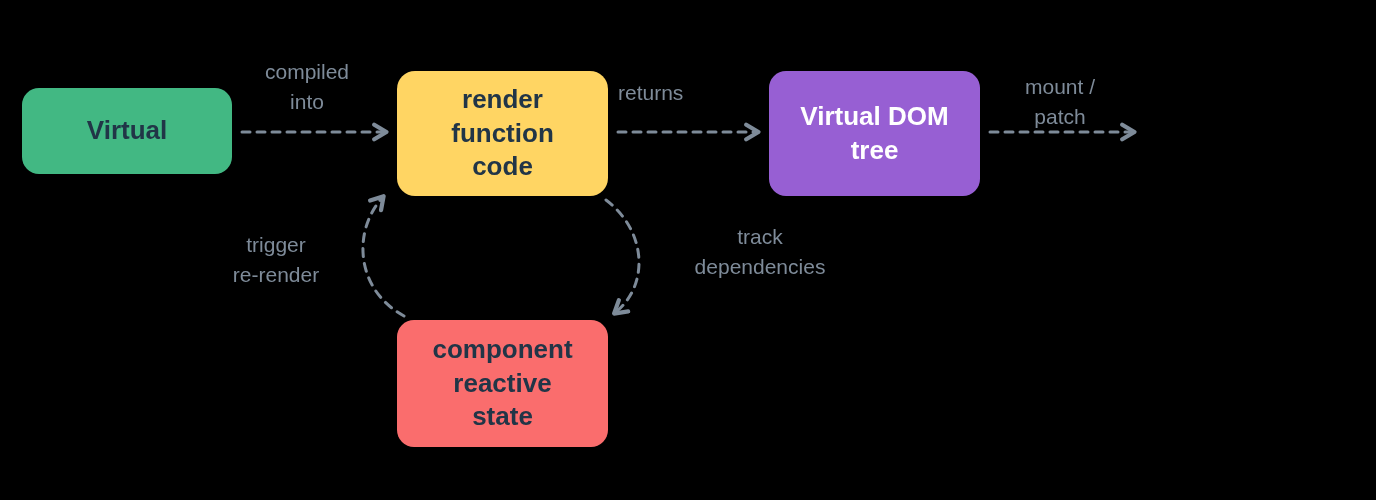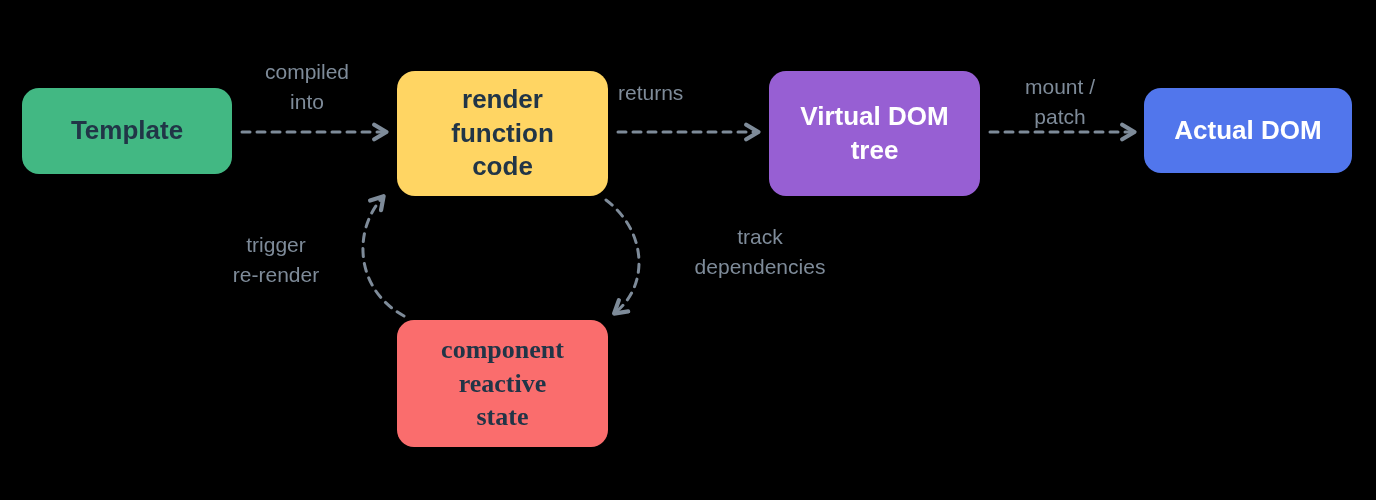--- a/index.html
+++ b/index.html
@@ -54,21 +54,21 @@
   .node-virtual-dom {
     left: 769px; top: 71px; width: 211px; height: 125px;
     background: #975FD3; color: #FFFFFF;
   }
   .node-actual-dom {
     left: 1144px; top: 88px; width: 208px; height: 85px;
     background: #5176EC; color: #FFFFFF;
   }
   .node-reactive-state {
     left: 397px; top: 320px; width: 211px; height: 127px;
-    background: #FA6D6D; color: #213547; font-family: Liberation Serif, serif;
+    background: #FA6D6D; color: #213547;
   }
   .edge-label {
     position: absolute;
     color: #7E8B99;
     font-weight: normal;
     font-size: 21px;
     line-height: 1.45;
     white-space: pre-line;
   }
   .label-compiled-into { left: 227px; top: 57px;  width: 160px; text-align: center; }
@@ -89,37 +89,34 @@
       </marker>
     </defs>
     <path class="arrow" d="M242 132 L384 132" marker-end="url(#arrowhead)"></path>
     <path class="arrow" d="M618 132 L756 132" marker-end="url(#arrowhead)"></path>
     <path class="arrow" d="M990 132 L1132 132" marker-end="url(#arrowhead)"></path>
     <path class="arrow" d="M404 316 C356 290 352 232 382 198" marker-end="url(#arrowhead)"></path>
     <path class="arrow" d="M606 200 C646 230 650 284 616 312" marker-end="url(#arrowhead)"></path>
   </svg>
 
   <div class="node node-template">
-    <span>Template</span>
+    <span>Virtual</span>
   </div>
 
   <div class="node node-render-function">
     <span>render
 function
 code</span>
   </div>
 
   <div class="node node-virtual-dom">
     <span>Virtual DOM
 tree</span>
   </div>
 
-  <div class="node node-actual-dom">
-    <span>Actual DOM</span>
-  </div>
 
   <div class="node node-reactive-state">
     <span>component
 reactive
 state</span>
   </div>
 
   <div class="edge-label label-compiled-into">compiled
 into</div>
 

